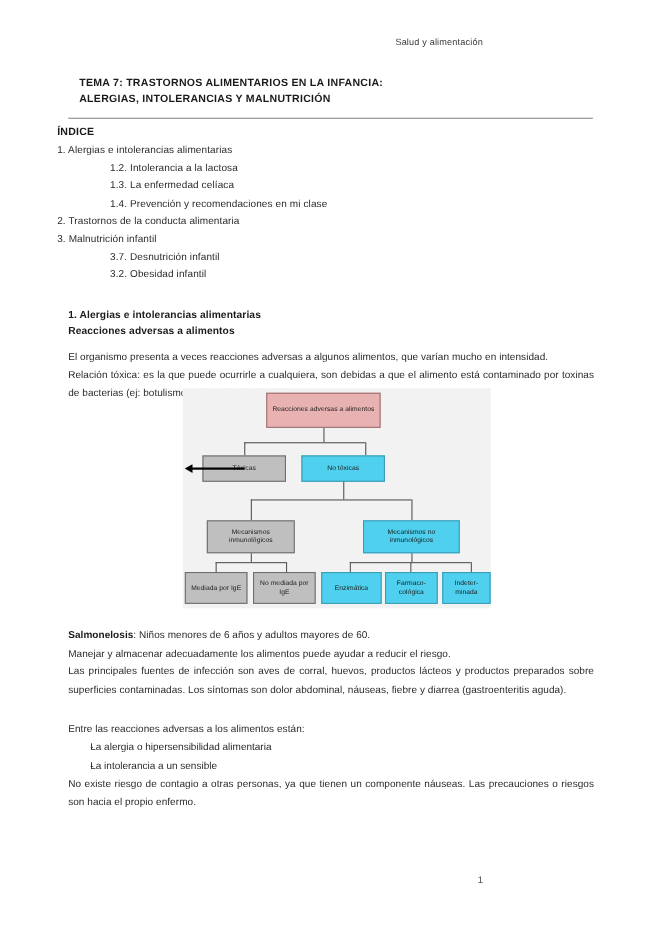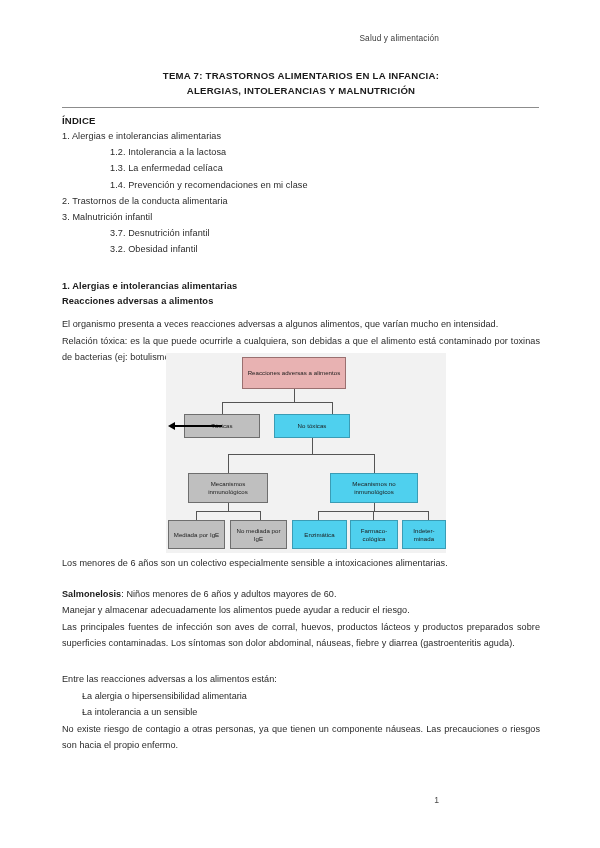--- a/index.html
+++ b/index.html
@@ -27,23 +27,22 @@
     right: 58px;
     font-size: 8.3px;
     letter-spacing: 0.15px;
     color: #3a3a3a;
   }
 
   
   .title-block {
     position: absolute;
     top: 68px;
-    left: 62px;
+    left: 72px;
     width: 478px;
-    text-align: center;
   }
   .title-line {
     font-size: 9.6px;
     font-weight: bold;
     letter-spacing: 0.25px;
     line-height: 15px;
     color: #1a1a1a;
   }
 
   .rule {
@@ -52,21 +51,21 @@
     left: 62px;
     width: 477px;
     height: 1px;
     background: #8c8c8c;
   }
 
   
   .index {
     position: absolute;
     top: 115px;
-    left: 62px;
+    left: 52px;
     width: 478px;
   }
   .index-title {
     font-size: 9.6px;
     font-weight: bold;
     letter-spacing: 0.2px;
     margin-bottom: 2px;
     color: #1a1a1a;
   }
   .index-item {
@@ -265,21 +264,20 @@
       <div class="node gray" style="left:64px; top:167px; width:57px; height:29px;">No mediada por IgE</div>
       <div class="node cyan" style="left:126px; top:167px; width:55px; height:29px;">Enzimática</div>
       <div class="node cyan" style="left:184px; top:167px; width:48px; height:29px;">Farmaco- cológica</div>
       <div class="node cyan" style="left:236px; top:167px; width:44px; height:29px;">Indeter- minada</div>
 
     </div>
   </div>
 
   <div style="position:absolute; top:555px; left:62px; width:478px;">
 
-    <p class="para">Los menores de 6 años son un colectivo especialmente sensible a intoxicaciones alimentarias.</p>
 
     <div class="spacer-md"></div>
 
     <p class="para"><b class="inline">Salmonelosis</b><span>:  Niños menores de 6 años y adultos mayores de 60.</span></p>
 
     <p class="para">Manejar y almacenar adecuadamente los alimentos puede ayudar a reducir el riesgo.</p>
 
     <p class="para just">Las principales fuentes de infección son aves de corral, huevos, productos lácteos y productos preparados sobre superficies contaminadas. Los síntomas son dolor abdominal, náuseas, fiebre y diarrea (gastroenteritis aguda).</p>
 
     <div class="spacer-lg"></div>

